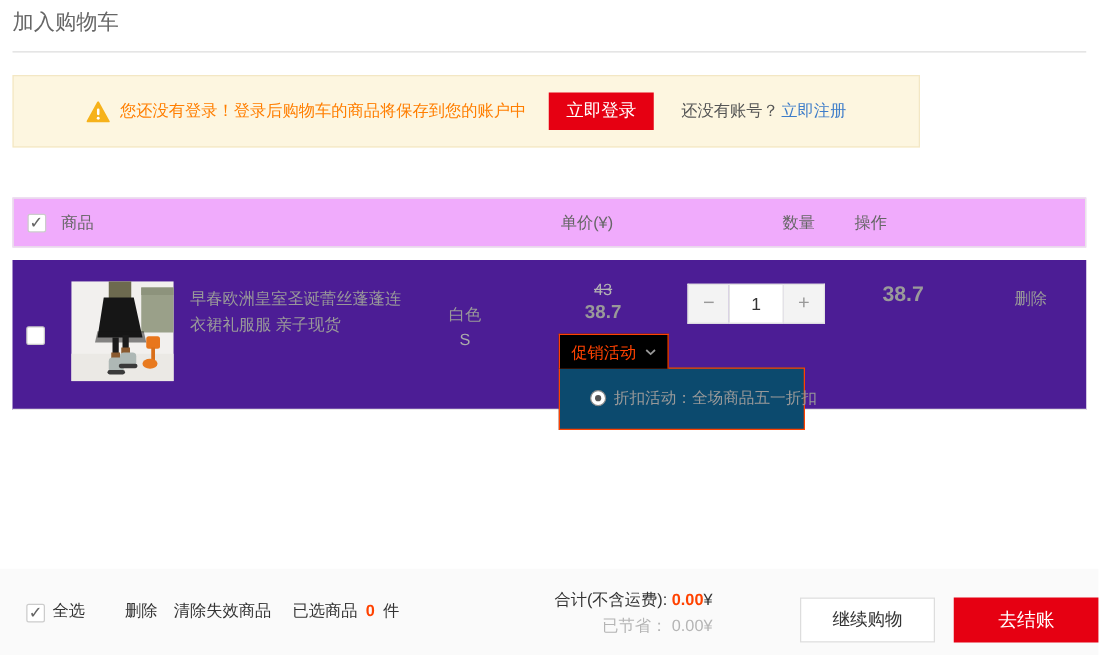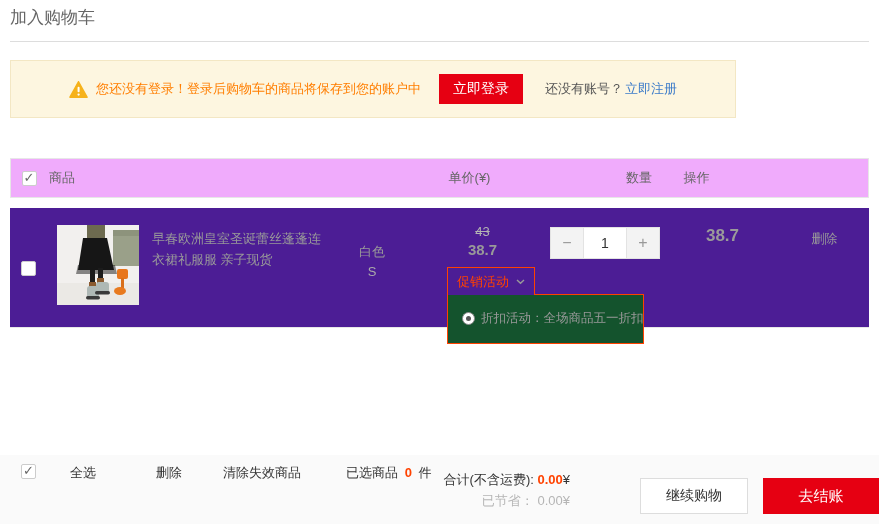--- a/index.html
+++ b/index.html
@@ -67,32 +67,32 @@
   .qinput { width:44px; height:32px; border:1px solid #e3e3e3; box-sizing:border-box; text-align:center;
           font-size:14px; color:#333; background:#fff; font-family:inherit; }
   .r-sub { width:115px; padding-top:18px; text-align:center; box-sizing:border-box;
            font-size:17px; font-weight:bold; color:#9a9a9a; }
   .r-action { width:89px; padding-top:22px; text-align:center; box-sizing:border-box; }
   .del-link { color:#999; cursor:pointer; }
 
   
   .promo { position:absolute; left:447px; top:267px; z-index:5; font-size:13px; }
   .promo-tab { position:relative; z-index:2; display:inline-flex; align-items:center; height:28px;
-               padding:0 9px; background:#4c1d95; border:1px solid #ff4200; border-bottom:none;
+               padding:0 9px; background:#000000; border:1px solid #ff4200; border-bottom:none;
                box-sizing:border-box; color:#ff4200; cursor:pointer; }
   .promo-tab .chev { margin-left:7px; display:inline-flex; }
   .promo-panel { position:relative; z-index:1; margin-top:-1px; width:197px; box-sizing:border-box;
-               background:#14532d; border:1px solid #ff4200; padding:11px 6px 13px 14px; }
+               background:#0c4a6e; border:1px solid #ff4200; padding:11px 6px 13px 24px; }
   .promo-opt { display:flex; align-items:center; gap:6px; color:#999; line-height:24px;
                font-size:12.5px; white-space:nowrap; cursor:pointer; }
 
   
   .footer { position:absolute; left:0; top:455px; width:879px; height:69px; background:#fafafa; }
-  .f-left { position:absolute; left:21px; top:9px; display:flex; align-items:flex-start;
-            font-size:13px; color:#333;gap:28px; }
+  .f-left { position:absolute; left:21px; top:25px; display:flex; align-items:flex-end;
+            font-size:13px; color:#333; }
   .f-selectall-label { margin-left:6px; cursor:pointer; }
   .f-del { margin-left:32px; color:#333; cursor:pointer; }
   .f-clear { margin-left:13px; color:#333; cursor:pointer; }
   .f-selected { margin-left:17px; color:#333; }
   .f-count { color:#ff4200; font-weight:bold; margin:0 3px; }
   .f-total { position:absolute; right:309px; top:14px; text-align:right; font-size:13px;
              color:#333; line-height:21px; }
   .f-total-val { color:#ff4200; font-weight:bold; }
   .f-saved { color:#b5b5b5; }
   .f-saved .f-saved-val { color:#b5b5b5; }

